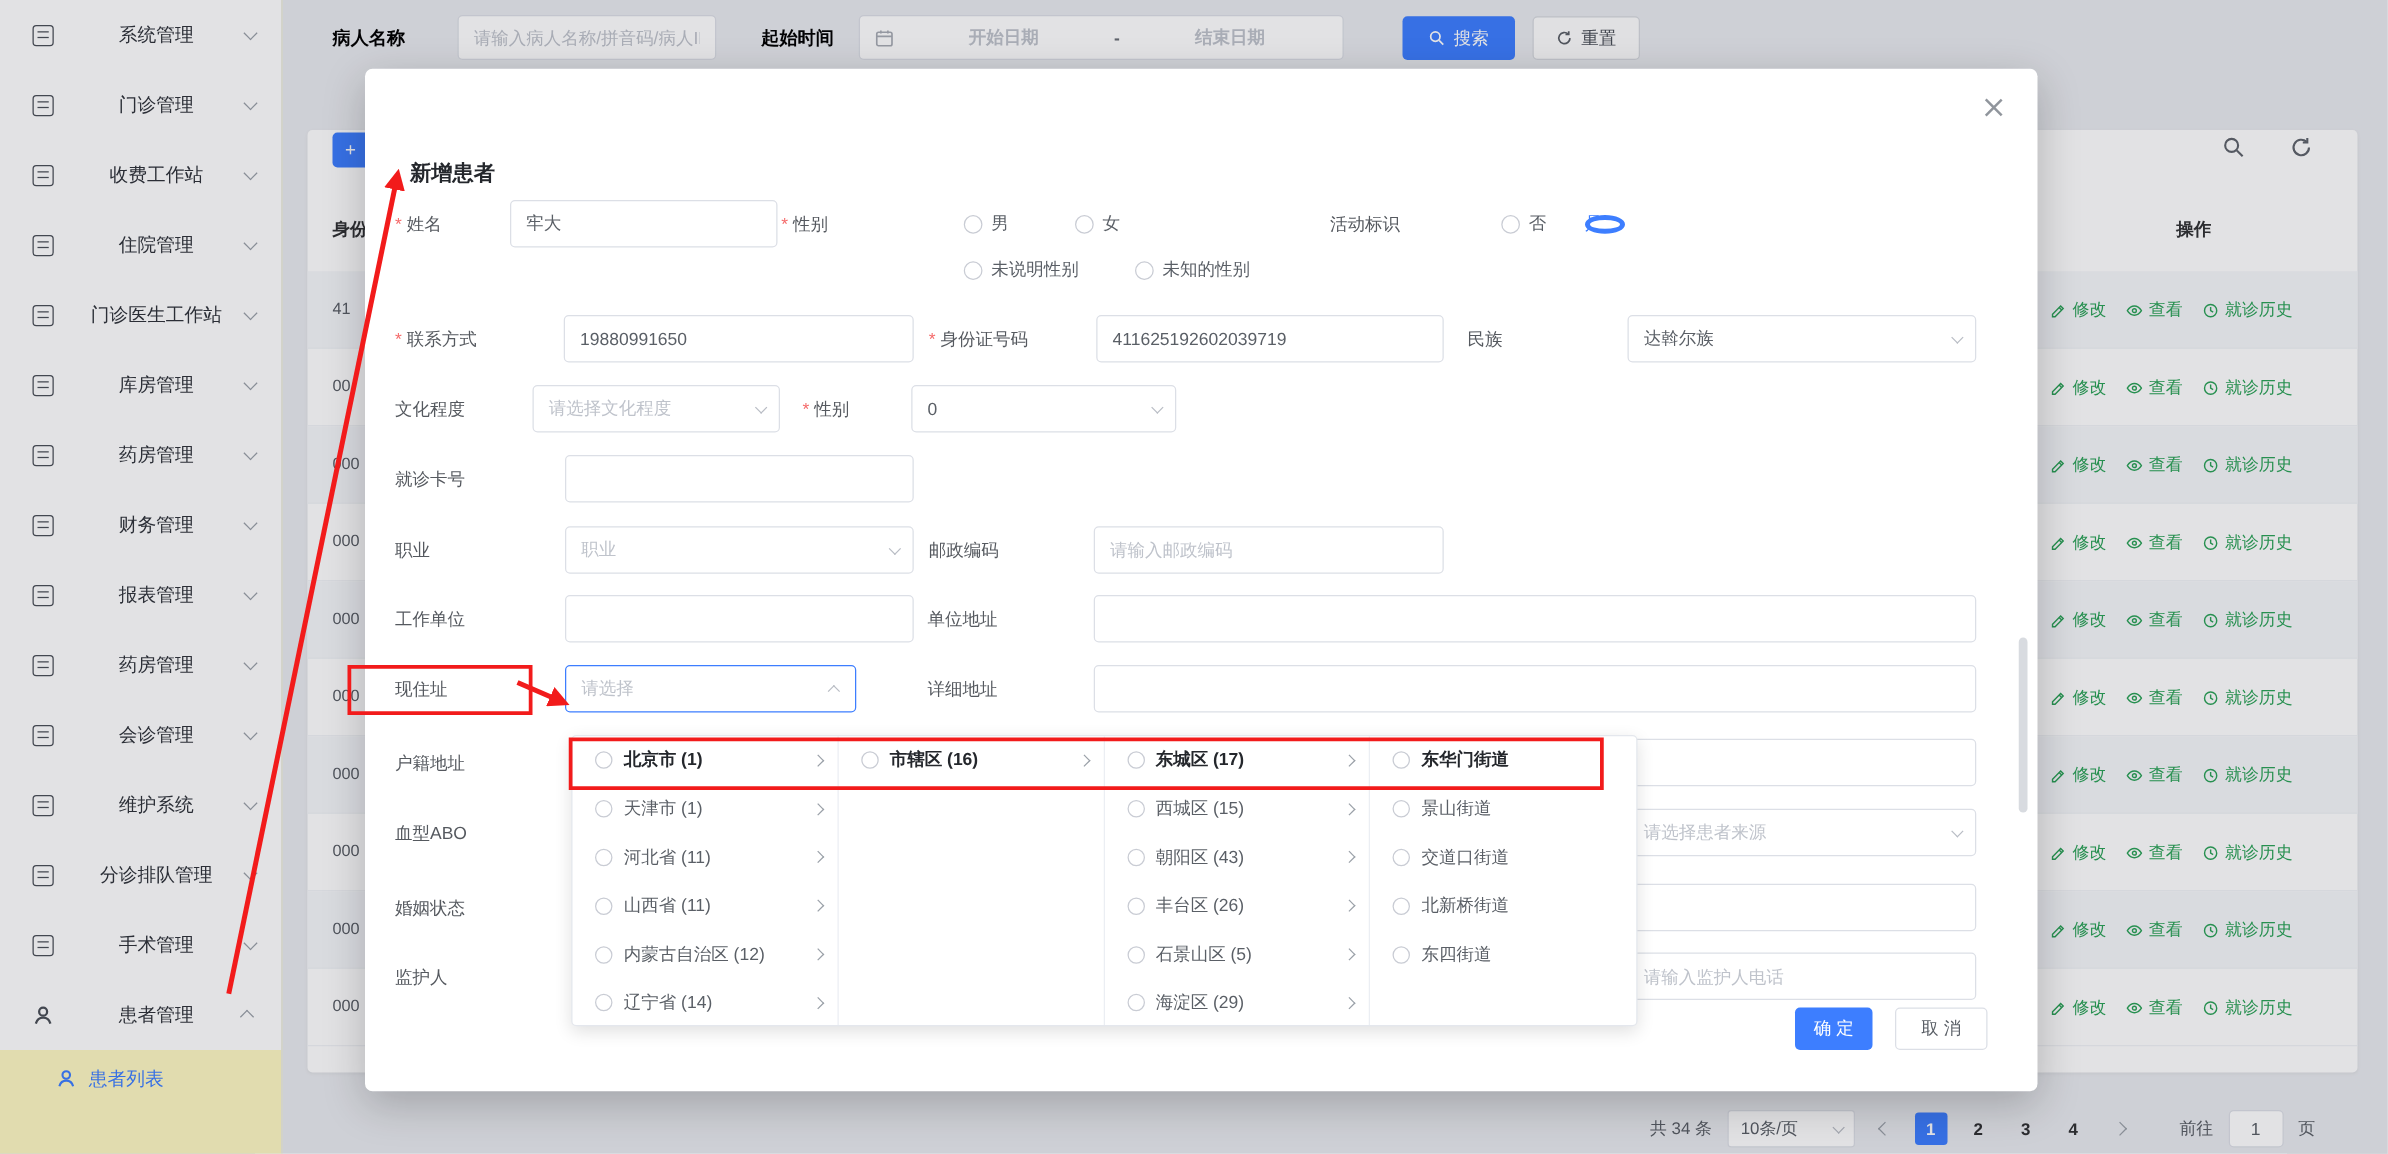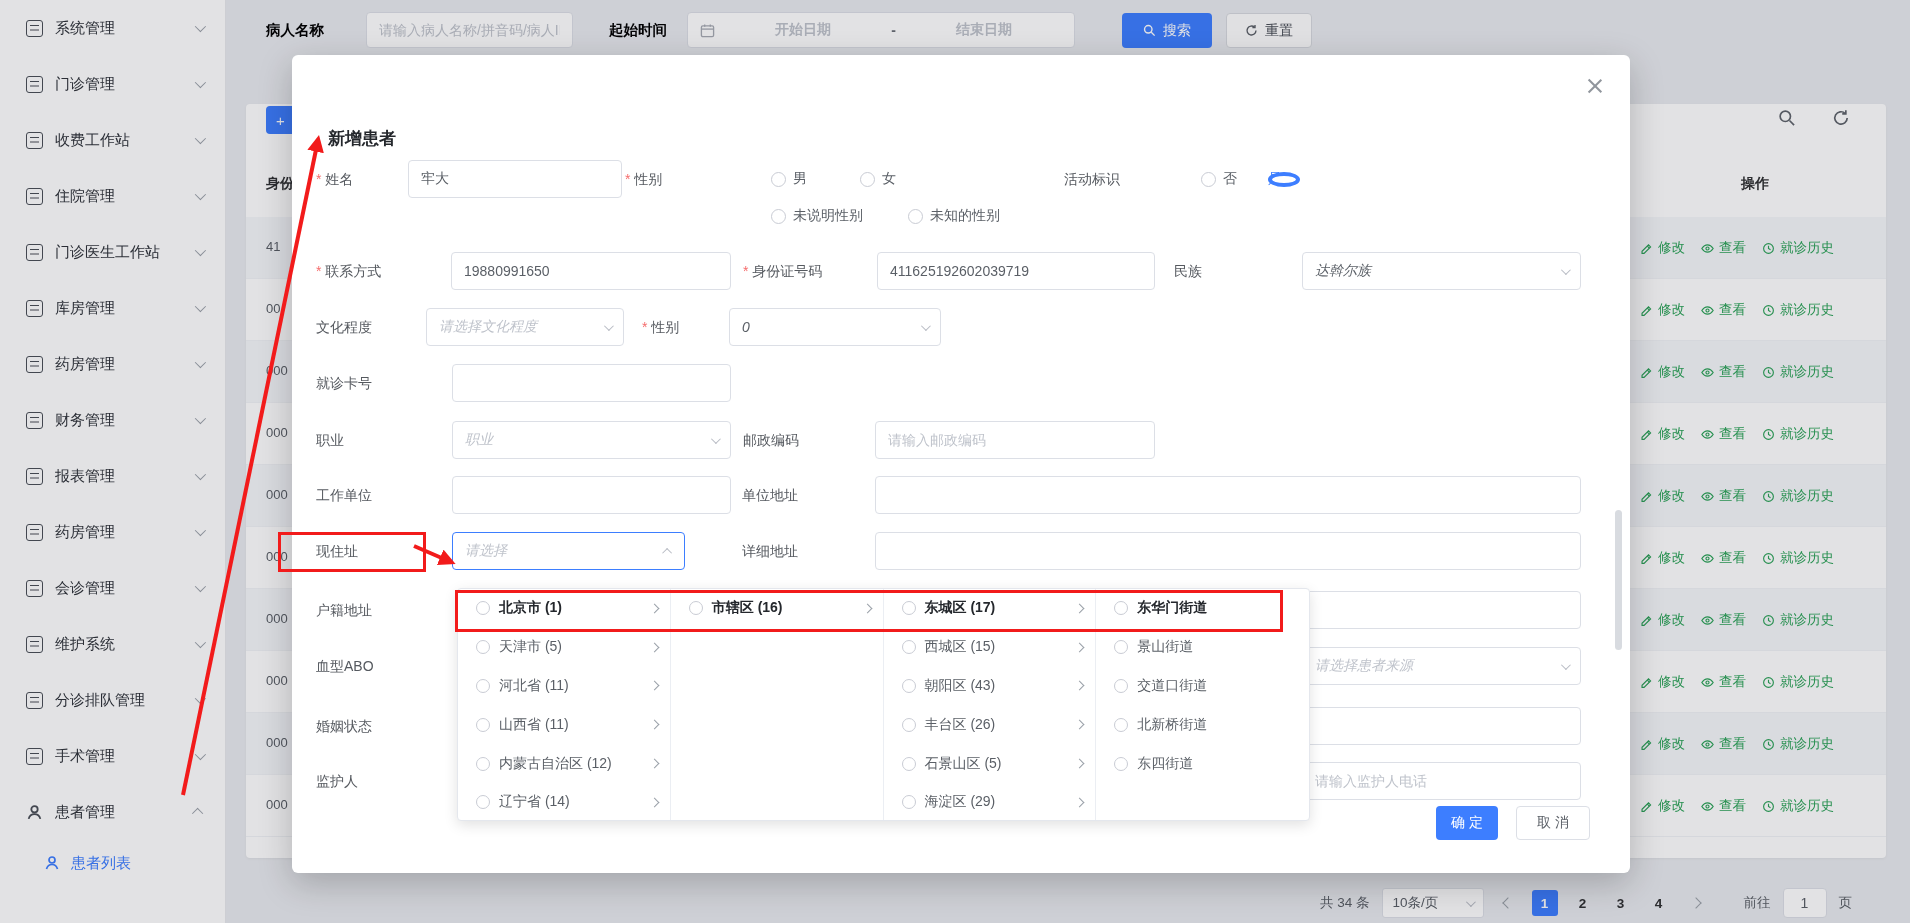--- a/index.html
+++ b/index.html
@@ -1,21 +1,21 @@
 <!DOCTYPE html>
 <html style="--accent: #3d7eff; --success: #2ba257; --danger: #f56c6c; --anno: #f21b1b;"><head>
 <meta charset="utf-8">
 <style>
 :root{--accent:#3d7eff;--success:#2ba257;--danger:#f56c6c;--anno:#f21b1b;}
 *{margin:0;padding:0;box-sizing:border-box;}
 html,body{width:1910px;height:923px;overflow:hidden;}
 body{font-family:"Liberation Sans","DejaVu Sans",sans-serif;background:#e9ebef;color:#303133;font-size:14px;position:relative;}
 .abs{position:absolute;}
 
-.sidebar{position:absolute;left:0;top:0;width:226px;height:923px;background:#ffffff;border-right:1px solid #e7e9ec;z-index:1;overflow:hidden;}
+.sidebar{position:absolute;left:0;top:0;width:226px;height:923px;background:#fef9c3;border-right:1px solid #e7e9ec;z-index:1;overflow:hidden;text-align:center;}
 .side-item{height:56px;display:flex;align-items:center;padding:0 22px 0 26px;cursor:pointer;background:#fff;}
 .side-item .mlabel{font-size:15px;color:#2f333a;margin-left:12px;flex:1;white-space:nowrap;overflow:hidden;}
 .micon{width:17px;height:17px;border:1.7px solid #4a4f57;border-radius:3px;position:relative;flex:none;}
 .micon::after{content:"";position:absolute;left:3px;right:3px;top:4px;height:1.7px;background:#4a4f57;box-shadow:0 4.5px 0 #4a4f57;}
 .picon{width:17px;height:17px;flex:none;color:#4a4f57;}
 .chev{display:inline-block;width:8px;height:8px;border-right:1.6px solid #9aa0a8;border-bottom:1.6px solid #9aa0a8;flex:none;}
 .chev.down{transform:rotate(45deg) translateY(-2px);}
 .chev.up{transform:rotate(-135deg) translateY(-2px);}
 .chev.right{transform:rotate(-45deg);}
 .chev.left{transform:rotate(135deg);}
@@ -57,21 +57,21 @@
 
 .overlay{position:fixed;inset:0;background:rgba(15,20,30,.12);z-index:10;}
 .modal{position:fixed;left:292px;top:55px;width:1338px;height:818px;background:#fff;border-radius:6px;box-shadow:0 10px 34px rgba(0,0,0,.22);z-index:20;}
 .mtitle{position:absolute;left:36px;top:72px;font-size:17px;font-weight:bold;color:#24272c;}
 .mclose{position:absolute;top:22px;right:26px;width:18px;height:18px;cursor:pointer;}
 .mclose::before,.mclose::after{content:"";position:absolute;left:8px;top:0;width:1.8px;height:18px;background:#90959c;}
 .mclose::before{transform:rotate(45deg);}
 .mclose::after{transform:rotate(-45deg);}
 .lbl{position:absolute;font-size:14px;color:#55595f;white-space:nowrap;height:20px;line-height:20px;}
 .lbl.req::before{content:"* ";color:var(--danger);}
-.sel{position:absolute;height:38px;border:1px solid #dcdfe6;border-radius:4px;background:#fff;display:flex;align-items:center;padding:0 12px;cursor:pointer;font-style:italic;}
+.sel{position:absolute;height:38px;border:1px solid #dcdfe6;border-radius:4px;background:#fff;display:flex;align-items:center;padding:0 12px;cursor:pointer;}
 .sel .chev{margin-left:auto;width:7px;height:7px;border-color:#b8bcc4;}
 .sel.focused{border-color:var(--accent);}
 .ph{color:#bfc3cb;white-space:nowrap;}
 .val{color:#5a5f66;white-space:nowrap;}
 .radio-item{position:absolute;height:20px;display:flex;align-items:center;gap:7px;font-size:14px;color:#5a5f66;cursor:pointer;white-space:nowrap;}
 .rdot{width:15px;height:15px;border:1px solid #c9ccd4;border-radius:50%;background:#fff;flex:none;}
 .rdot.sel{border:4.5px solid var(--accent);}
 .radio-item .blue{color:var(--accent);}
 .cascader{position:absolute;left:165px;top:533px;width:853px;height:233px;background:#fff;border:1px solid #e4e7ed;border-radius:4px;box-shadow:0 4px 14px rgba(0,0,0,.12);display:flex;overflow:hidden;z-index:5;}
 .ccol{width:25%;border-right:1px solid #ebeef3;overflow:hidden;}
@@ -706,21 +706,21 @@
     <div class="ccol">
 
         <div class="citem">
           <span class="rdot"></span>
           <span class="clabel">北京市 (1)</span>
           <span class="chev right"></span>
         </div>
 
         <div class="citem">
           <span class="rdot"></span>
-          <span class="clabel">天津市 (5)</span>
+          <span class="clabel">天津市 (1)</span>
           <span class="chev right"></span>
         </div>
 
         <div class="citem">
           <span class="rdot"></span>
           <span class="clabel">河北省 (11)</span>
           <span class="chev right"></span>
         </div>
 
         <div class="citem">

